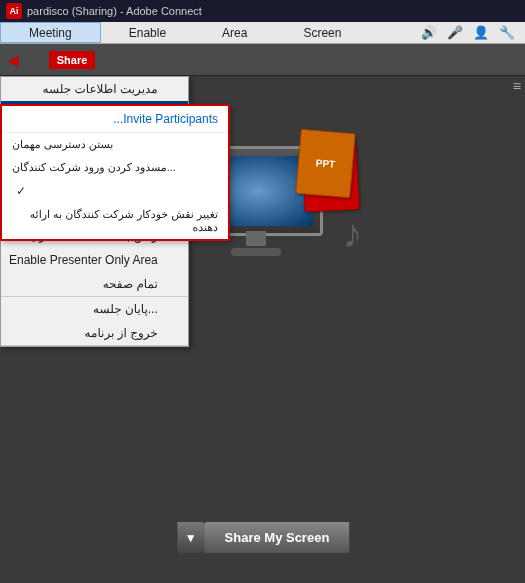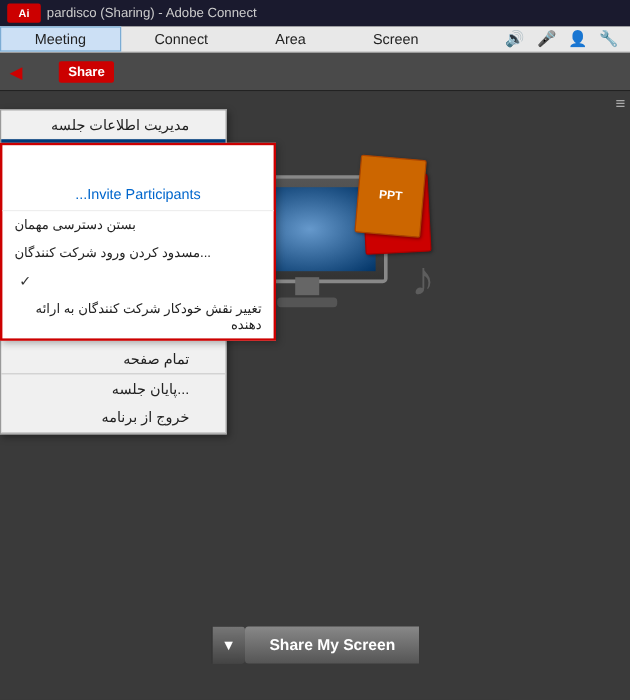--- a/index.html
+++ b/index.html
@@ -18,21 +18,21 @@
       background: #1a1a2e;
       color: #ccc;
       font-size: 11px;
       padding: 3px 6px;
       display: flex;
       align-items: center;
       gap: 5px;
       direction: ltr;
     }
     .title-bar .adobe-logo {
-      width: 28px;
+      width: 16px;
       height: 16px;
       background: #cc0000;
       display: inline-flex;
       align-items: center;
       justify-content: center;
       color: white;
       font-weight: bold;
       font-size: 9px;
       border-radius: 2px;
     }
@@ -105,21 +105,21 @@
     .main-content {
       background: #3a3a3a;
       position: relative;
       height: calc(583px - 22px - 22px - 32px);
       overflow: hidden;
     }
 
     
     .dropdown-overlay {
       position: absolute;
-      top: 15px;
+      top: 0;
       left: 0;
       z-index: 100;
       display: flex;
       direction: rtl;
     }
 
     
     .primary-menu {
       background: #f0f0f0;
       border: 1px solid #999;
@@ -159,22 +159,21 @@
       left: 0;
       box-shadow: 2px 2px 6px rgba(0,0,0,0.3);
       direction: rtl;
     }
     .submenu-header {
       padding: 6px 10px;
       font-size: 12px;
       color: #0066cc;
       cursor: pointer;
       border-bottom: 1px solid #eee;
-      text-align: center;
-      margin-top: 28px;
+      text-align: right;
     }
     .submenu-item {
       padding: 5px 10px;
       font-size: 11px;
       color: #222;
       cursor: pointer;
       display: flex;
       align-items: center;
       justify-content: flex-end;
       gap: 4px;
@@ -333,21 +332,21 @@
     <span>Ai</span>
   </span>
   <span>pardisco (Sharing) - Adobe Connect</span>
 </div>
 
 <div class="menu-bar">
   <div class="menu-item active">
     <span>Meeting</span>
   </div>
   <div class="menu-item">
-    <span>Connect</span>
+    <span>Enable</span>
   </div>
   <div class="menu-item">
     <span>Area</span>
   </div>
   <div class="menu-item">
     <span>Screen</span>
   </div>
   <div class="menu-bar-right">
     <span class="menu-icon">🔊</span>
     <span class="menu-icon">🎤</span>

